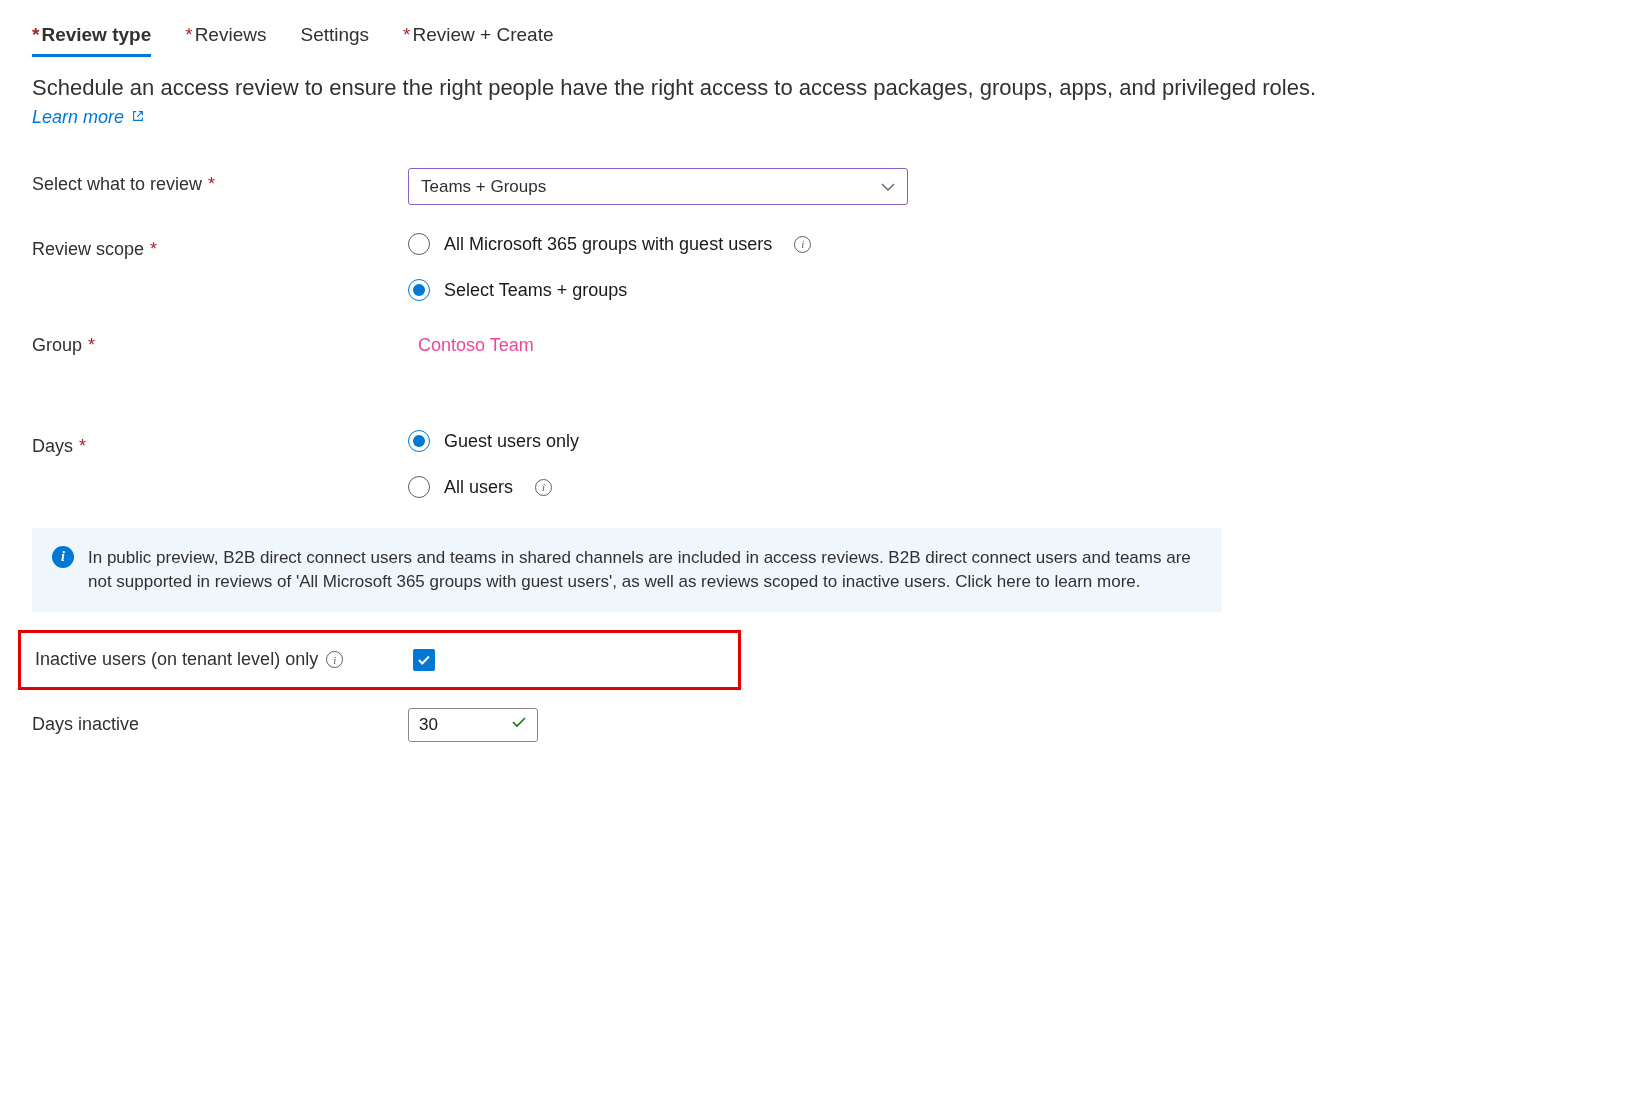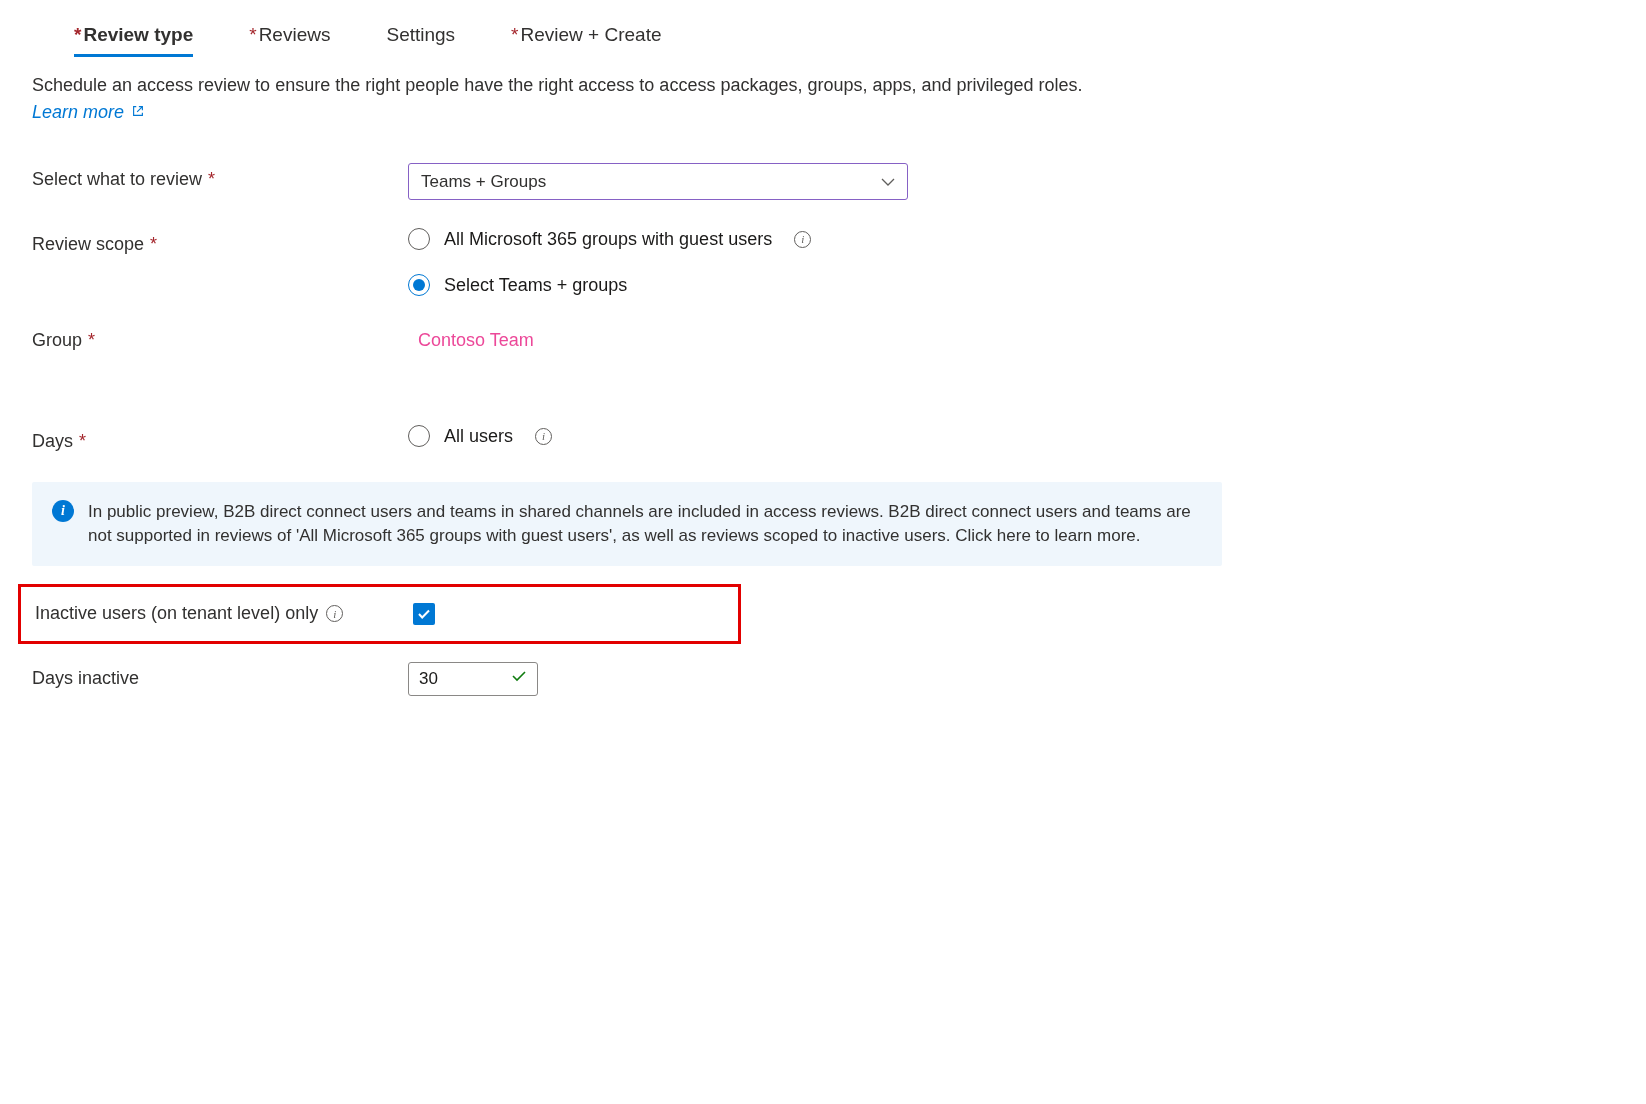--- a/index.html
+++ b/index.html
@@ -6,38 +6,37 @@
   body {
     margin: 0;
     padding: 24px 32px;
     font-family: "Segoe UI", -apple-system, sans-serif;
     font-size: 18px;
     color: #1b1a19;
     background: #fff;
   }
   .tabs {
     display: flex;
-    gap: 56px;
+    gap: 34px;
     margin-bottom: 14px;
-    margin-left: 42px;
   }
   .tab {
     padding-bottom: 8px;
     cursor: pointer;
     font-size: 19px;
     color: #323130;
   }
   .tab .asterisk { color: #a4262c; margin-right: 2px; }
   .tab.active {
     font-weight: 600;
     border-bottom: 3px solid #0078d4;
   }
   .description {
     margin: 18px 0 6px 0;
-    font-size: 18px;
+    font-size: 22px;
     color: #323130;
   }
   .link {
     color: #0078d4;
     text-decoration: none;
     cursor: pointer;
     font-size: 18px;
     font-style: italic;
   }
   .ext-icon {
@@ -253,20 +252,26 @@
 
   <div class="spacer-big"></div>
 
   <div class="row">
     <div class="label-col">
       <span>Days</span>
         <span class="req">*</span>
     </div>
     <div class="control-col">
       <div class="radio-group">
+        <div class="radio selected">
+          <span class="radio-circle">
+              <span class="radio-dot"></span>
+            </span>
+          <span>Guest users only</span>
+        </div>
         <div class="radio">
           <span class="radio-circle"></span>
           <span>All users</span>
           <span class="info-icon">i</span>
         </div>
       </div>
     </div>
   </div>
 
   <div class="banner">

